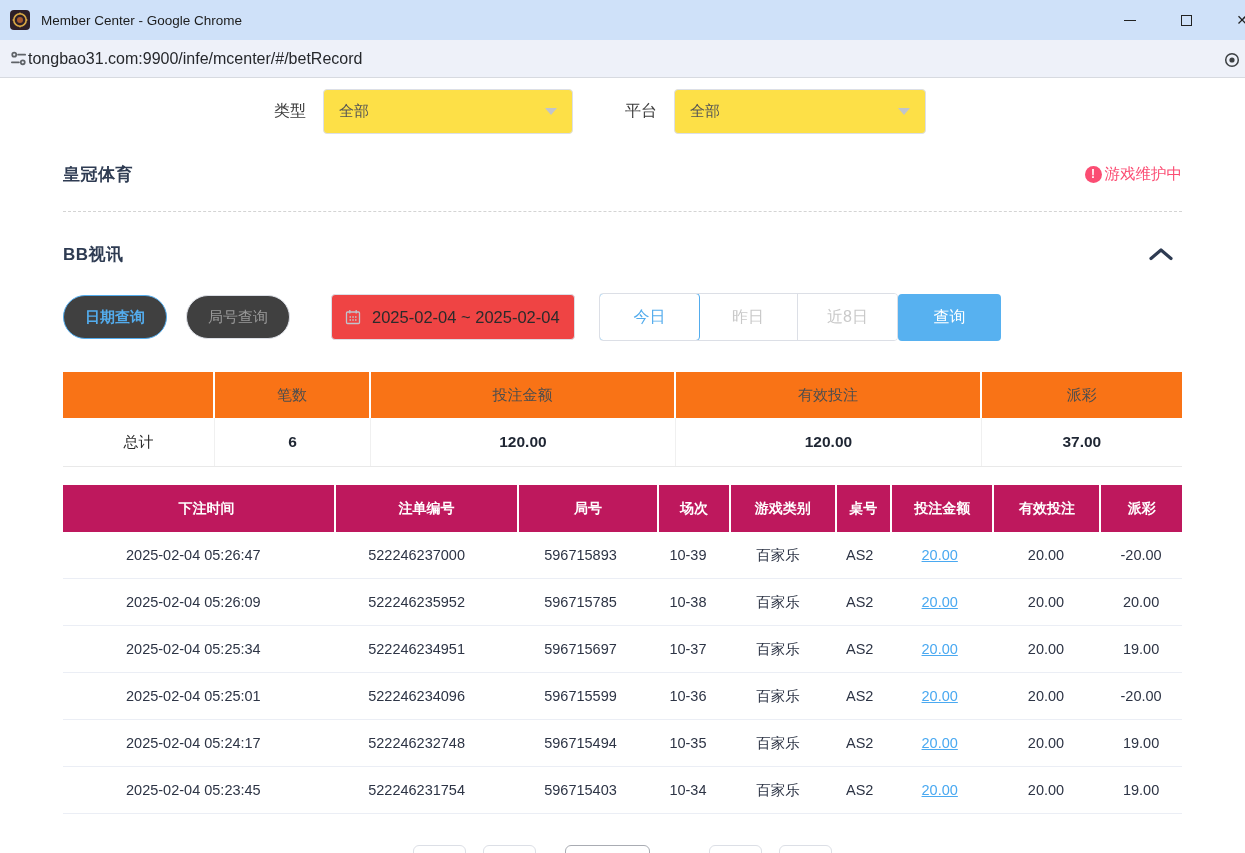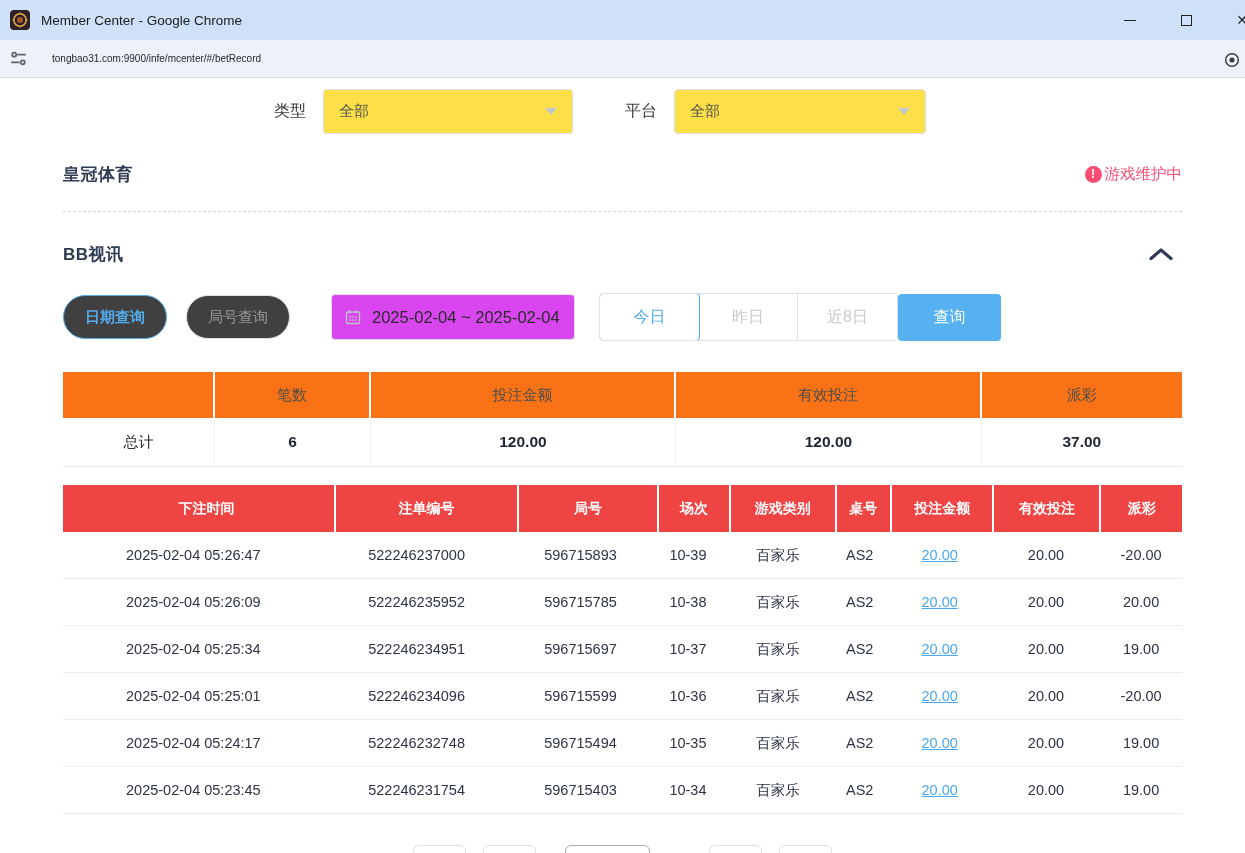--- a/index.html
+++ b/index.html
@@ -15,21 +15,21 @@
   .favicon { width:20px; height:20px; margin-left:10px; flex:0 0 auto; }
   .win-title { margin-left:11px; font-size:13.5px; color:#1c1c1c; }
   .winbtn { position:absolute; top:0; width:46px; height:40px; display:flex; align-items:center; justify-content:center; cursor:default; }
   .winbtn.min { left:1107px; } .winbtn.max { left:1163px; } .winbtn.close { left:1219px; }
   .min-glyph { width:12px; height:0; border-top:1.4px solid #222; display:block; }
   .max-glyph { width:11px; height:11px; border:1.4px solid #222; display:block; }
   .close-glyph { font-size:14px; color:#222; }
 
   .urlbar { height:38px; background:#eef1f9; border-bottom:1px solid #d7dae0; display:flex; align-items:center; position:relative; }
   .tune-icon { margin-left:9px; display:flex; }
-  .url-text { margin-left:24px; font-size:10px; color:#26282c; }
+  .url-text { margin-left:0; font-size:16px; color:#26282c; }
   .target-icon { position:absolute; right:4px; top:11px; display:flex; }
 
   
   .content { padding:0 63px; }
 
   .filter-row { margin-top:10px; height:46px; display:flex; align-items:center; }
   .flabel { font-size:16px; color:#3a3a3a; }
   .flabel.first { margin-left:211px; }
   .flabel.plat { margin-left:52px; }
   .select { margin-left:17px; width:250px; height:45px; border:1px solid #dcdfe6; border-radius:4px;
@@ -44,21 +44,21 @@
           display:flex; align-items:center; justify-content:center; margin-right:1px; }
   .dashed { margin-top:26px; border-top:1px dashed #d4d4d4; }
   .section-row.bb { margin-top:31px; }
   .chev { margin-right:8px; display:flex; cursor:pointer; }
 
   .query-row { margin-top:28px; display:flex; align-items:center; }
   .pill { width:104px; height:44px; border-radius:22px; background:#404040; font-size:15px; cursor:pointer; }
   .pill.active { border:1px solid var(--accent); color:var(--accent); font-weight:700; }
   .pill.plain { border:1px solid #dcdfe6; color:#9a9a9a; margin-left:19px; }
   .datebox { margin-left:41px; width:244px; height:46px; border:1px solid #dcdfe6; border-radius:4px;
-             display:flex; align-items:center; padding:0 13px; gap:11px; cursor:pointer; background:#d946ef; }
+             display:flex; align-items:center; padding:0 13px; gap:11px; cursor:pointer; background:#ef4444; }
   .datebox .dtext { font-size:16.5px; color:#2b2b2b; }
   .btn-group { margin-left:24px; display:flex; height:48px; border:1px solid #dcdfe6; border-radius:4px; overflow:hidden; }
   .seg { width:99px; background:#fff; border:none; border-right:1px solid #dcdfe6; font-size:16px; color:#c9c9c9; cursor:pointer; }
   .seg:last-child { border-right:none; }
   .seg.active { border:1px solid var(--accent); border-radius:4px; color:var(--accent); margin:-1px; width:101px; position:relative; z-index:1; background:#fff; }
   .search-btn { width:103px; height:47px; background:#57b1f0; border:none; border-radius:4px;
                 color:#fff; font-size:16px; cursor:pointer; }
 
   
   .summary { margin-top:31px; }
@@ -67,21 +67,21 @@
   .sum-header .cell:last-child { border-right:none; }
   .sum-body { display:flex; height:49px; border-bottom:1px solid #e9e9e9; }
   .sum-body .cell { border-right:1px solid #f0f0f0; font-size:15.5px; color:#1f2633; font-weight:700; }
   .sum-body .cell:last-child { border-right:none; }
   .sum-body .cell.lbl { font-weight:400; font-size:15px; color:#2a2a2a; }
   .cell { display:flex; align-items:center; justify-content:center; }
   .s0{width:13.6%;} .s1{width:13.9%;} .s2{width:27.3%;} .s3{width:27.3%;} .s4{width:17.9%;}
 
   
   .bet-table { margin-top:18px; }
-  .bt-header { display:flex; height:47px; background:#ef4444;padding-left:16px; }
+  .bt-header { display:flex; height:47px; background:#be185d;padding-left:16px; }
   .bt-header .cell { color:#fff; font-size:14px; font-weight:700; border-right:2px solid #fff; }
   .bt-header .cell:last-child { border-right:none; }
   .bt-row { display:flex; height:47px; border-bottom:1px solid #ebeef5; background:#fff; }
   .bt-row .cell { font-size:14.5px; color:#2d3445; }
   .c0{width:23.3%;} .c1{width:16.6%;} .c2{width:12.7%;} .c3{width:6.5%;} .c4{width:9.6%;}
   .c5{width:5.0%;} .c6{width:9.3%;} .c7{width:9.7%;} .c8{width:7.3%;}
   .amt-link { color:var(--link); text-decoration:underline; cursor:pointer; }
   .neg { color:var(--neg); }
 
   

